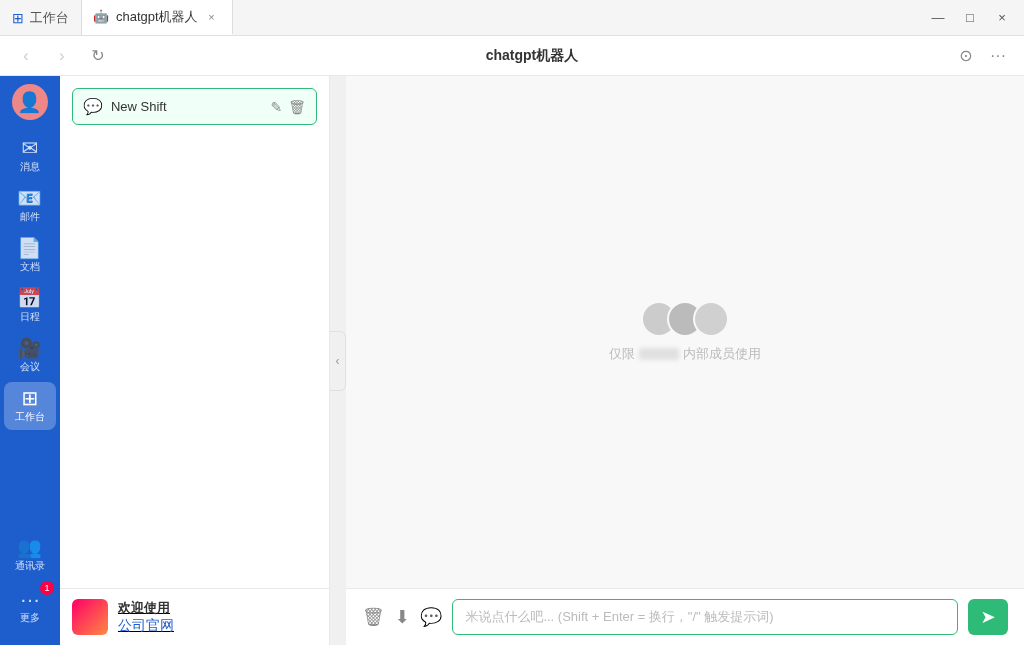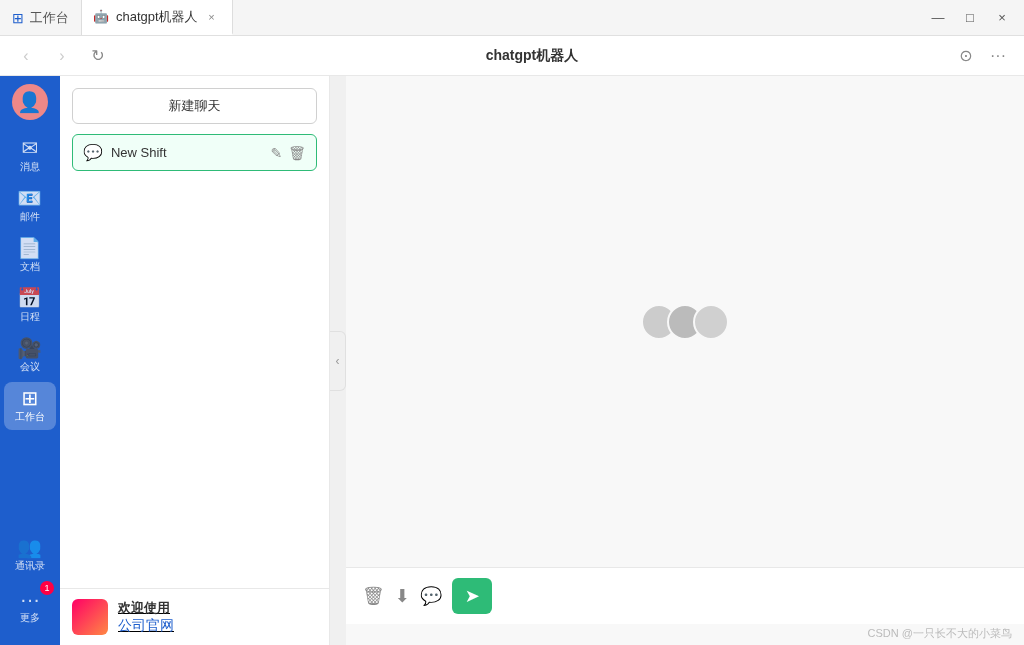--- a/index.html
+++ b/index.html
@@ -338,21 +338,20 @@
       <div class="sidebar-icon-item" style="position:relative;">
         <span class="icon-sym">···</span>
         <span>更多</span>
         <span class="notif-badge" style="position:absolute;top:-2px;right:2px;background:#f04;color:#fff;font-size:9px;border-radius:50%;width:14px;height:14px;display:flex;align-items:center;justify-content:center;">1</span>
       </div>
     </div>
   </div>
 
   <div class="panel-left">
     <div class="panel-left-content">
-      <button class="new-chat-btn">新建聊天</button>
       <div class="chat-list-item">
         <span class="chat-item-icon">💬</span>
         <span class="chat-item-label">New Shift</span>
         <div class="chat-item-actions">
           <span class="chat-action-btn">✎</span>
           <span class="chat-action-btn">🗑</span>
         </div>
       </div>
     </div>
     <div class="panel-left-footer">
@@ -367,28 +366,31 @@
   <div class="collapse-handle">‹</div>
 
   <div class="main-chat">
     <div class="chat-messages">
       <div class="restricted-notice">
         <div class="restricted-avatar-group">
           <div class="restrict-avatar"></div>
           <div class="restrict-avatar" style="background:#bbb;"></div>
           <div class="restrict-avatar" style="background:#d0d0d0;"></div>
         </div>
+        <div class="restricted-text">
+          <span>仅限</span>
+          <span class="restricted-name-blur"></span>
+          <span>内部成员使用</span>
+        </div>
       </div>
     </div>
 
     <div class="chat-input-bar">
       <span class="input-action-btn">🗑</span>
       <span class="input-action-btn">⬇</span>
       <span class="input-action-btn" style="color:#2ebb77;">💬</span>
+      <textarea class="chat-text-input" placeholder="米说点什么吧... (Shift + Enter = 换行，&quot;/&quot; 触发提示词)" style=""></textarea>
       <button class="send-btn">
         <span>➤</span>
       </button>
     </div>
-    <div class="watermark">
-      <span>CSDN @一只长不大的小菜鸟</span>
-    </div>
   </div>
 </div>
 
 </body></html>

